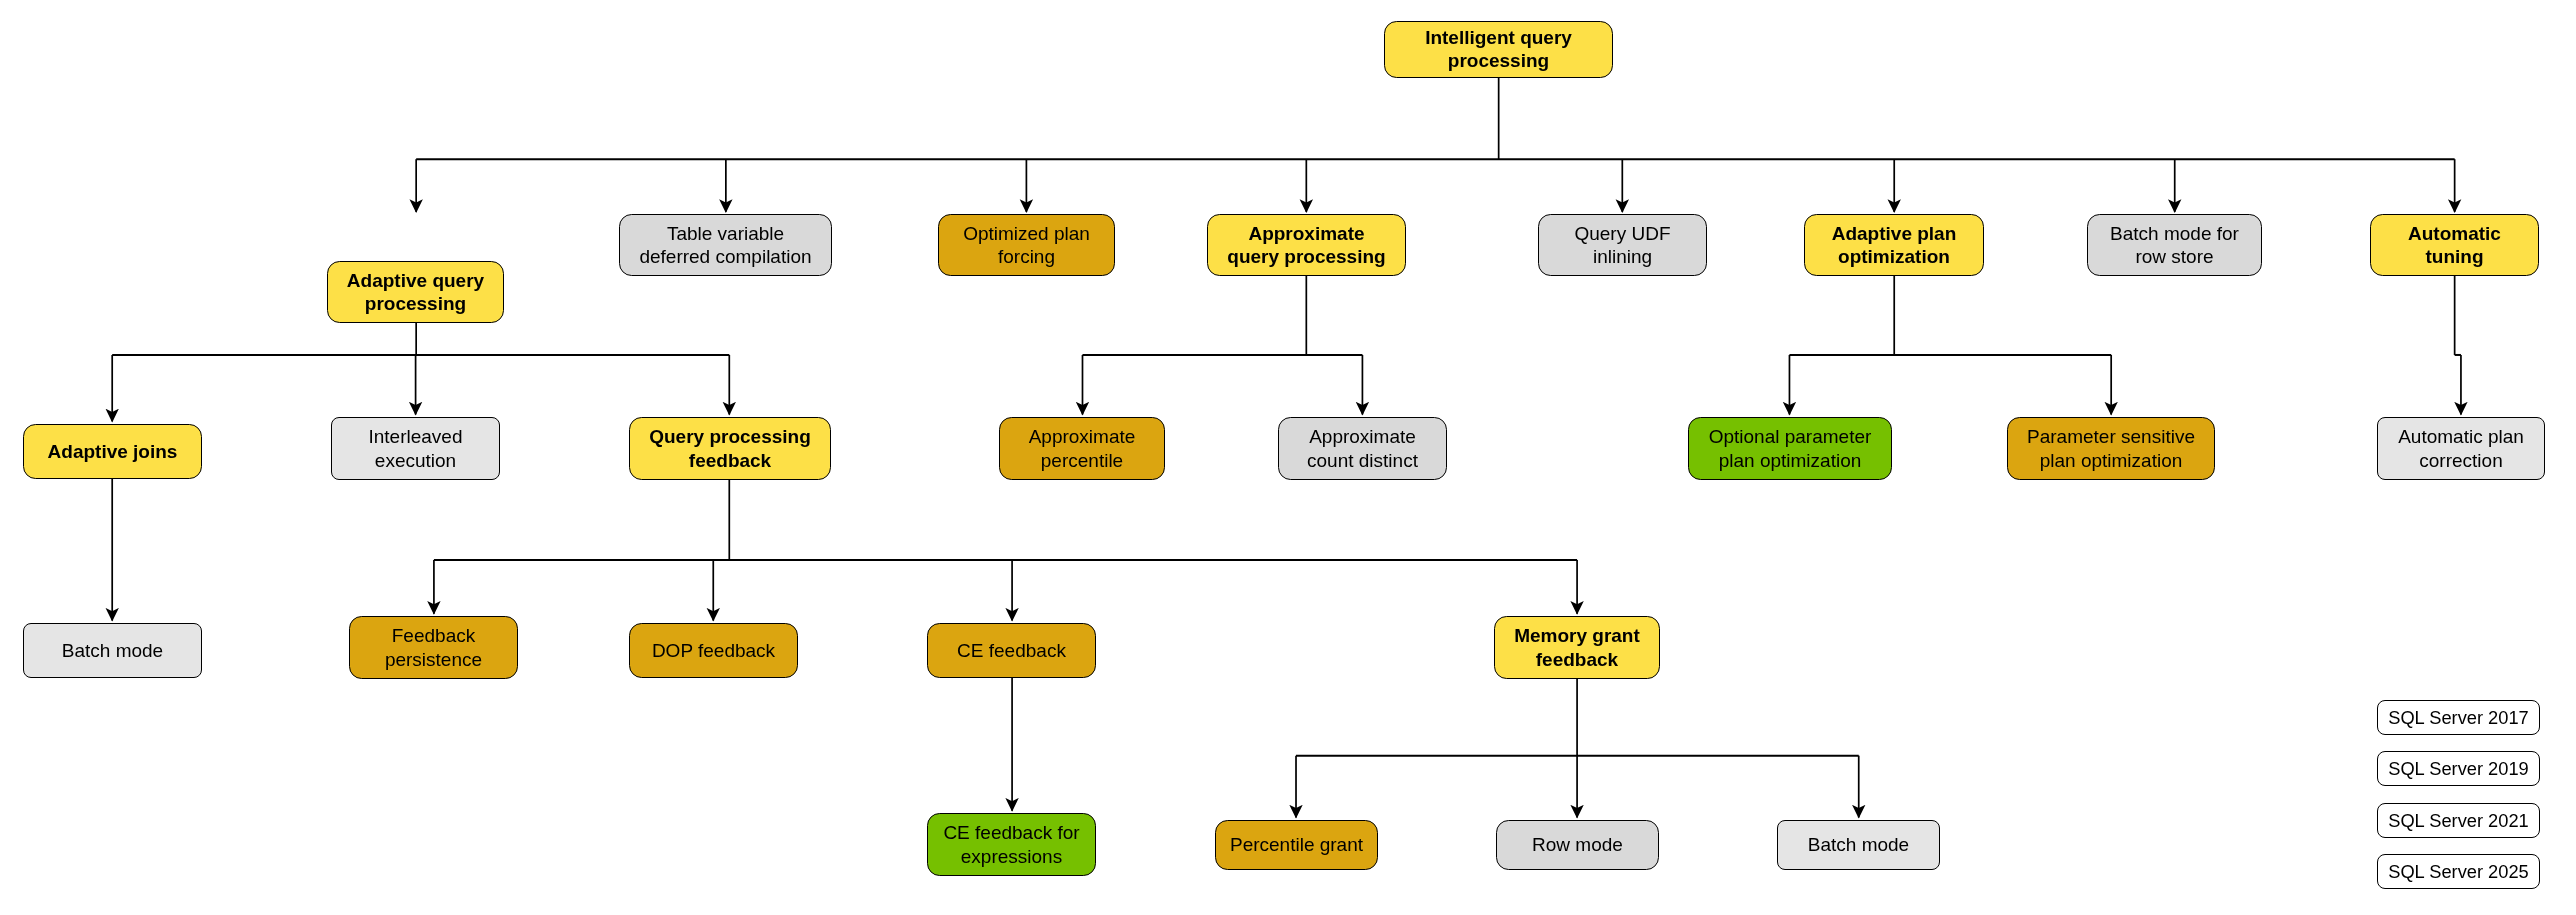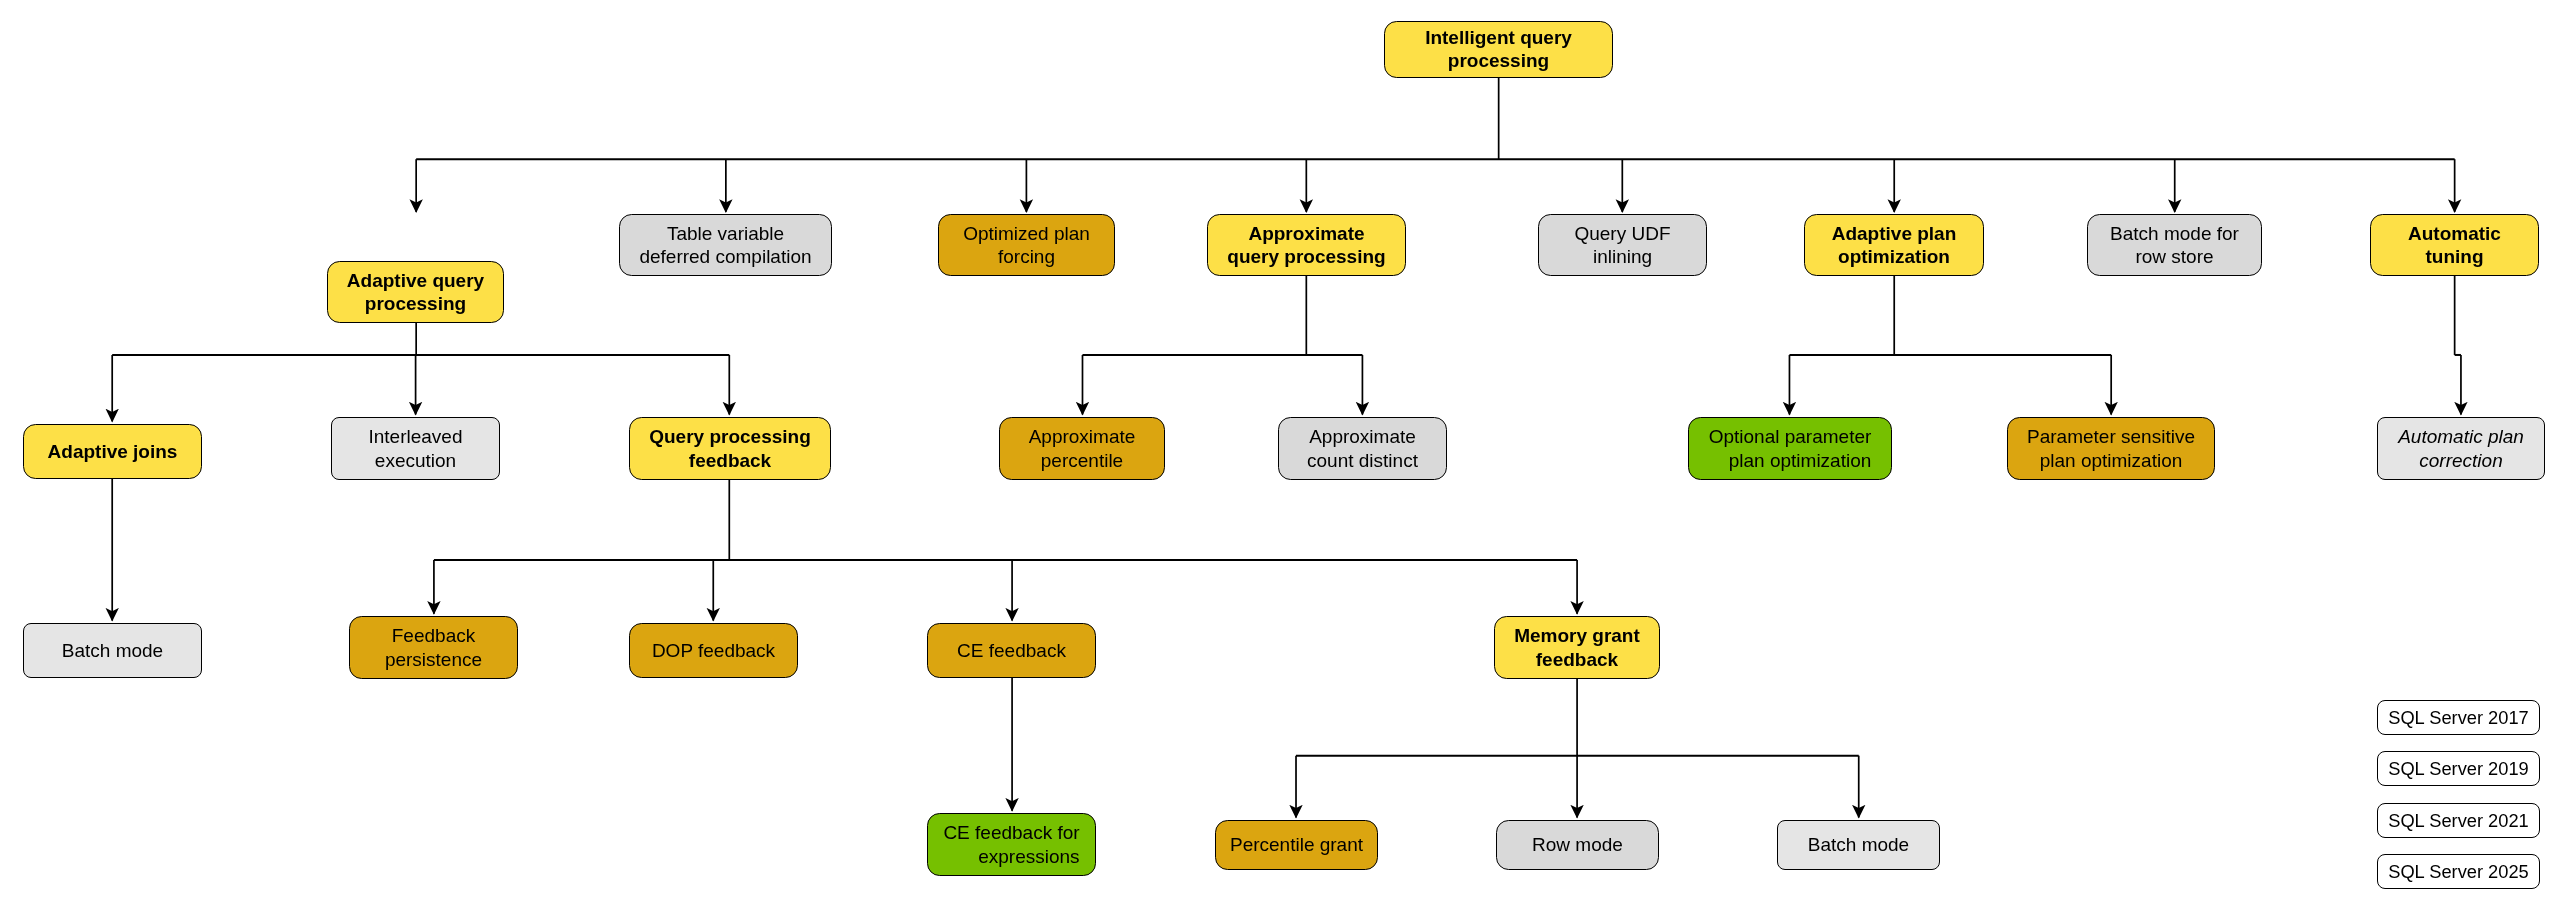--- a/index.html
+++ b/index.html
@@ -19,21 +19,21 @@
     font-family:"Liberation Sans",sans-serif;
     font-size:19px;
     line-height:1.22;
     padding:2.3px 5.7px;
     background:#ffffff;
     white-space:pre-line;
   }
   .node.v2017{background:#e5e5e5;border-radius:8px;}
   .node.v2019{background:#d9d9d9;}
   .node.v2022{background:#dba510;}
-  .node.v2025{background:#76c000;text-align:right;}
+  .node.v2025{background:#76c000;}
   .node.vroot{background:#fde047;}
   .node.bold{font-weight:bold;}
   .legend-item{
     position:absolute;
     box-sizing:border-box;
     border:1.7px solid #000000;
     border-radius:8px;
     display:flex;
     align-items:center;
     justify-content:center;
@@ -120,21 +120,21 @@
       <div class="node vroot bold" style="left: 629px; top: 417px; width: 202px; height: 63px;"><span>Query processing
 feedback</span></div>
       <div class="node v2022" style="left: 999px; top: 417px; width: 166px; height: 63px;"><span>Approximate
 percentile</span></div>
       <div class="node v2019" style="left: 1278px; top: 417px; width: 169px; height: 63px;"><span>Approximate
 count distinct</span></div>
       <div class="node v2025" style="left: 1688px; top: 417px; width: 204px; height: 63px;"><span>Optional parameter
 plan optimization</span></div>
       <div class="node v2022" style="left: 2007px; top: 417px; width: 208px; height: 63px;"><span>Parameter sensitive
 plan optimization</span></div>
-      <div class="node v2017" style="left: 2377px; top: 417px; width: 168px; height: 63px; font-style: italic;"><span>Automatic plan
+      <div class="node v2017" style="left: 2377px; top: 417px; width: 168px; height: 63px;"><span>Automatic plan
 correction</span></div>
       <div class="node v2017" style="left: 23px; top: 623px; width: 179px; height: 55px;"><span>Batch mode</span></div>
       <div class="node v2022" style="left: 349px; top: 616px; width: 169px; height: 63px;"><span>Feedback
 persistence</span></div>
       <div class="node v2022" style="left: 629px; top: 623px; width: 169px; height: 55px;"><span>DOP feedback</span></div>
       <div class="node v2022" style="left: 927px; top: 623px; width: 169px; height: 55px;"><span>CE feedback</span></div>
       <div class="node vroot bold" style="left: 1494px; top: 616px; width: 166px; height: 63px;"><span>Memory grant
 feedback</span></div>
       <div class="node v2025" style="left: 927px; top: 813px; width: 169px; height: 63px;"><span>CE feedback for
 expressions</span></div>

